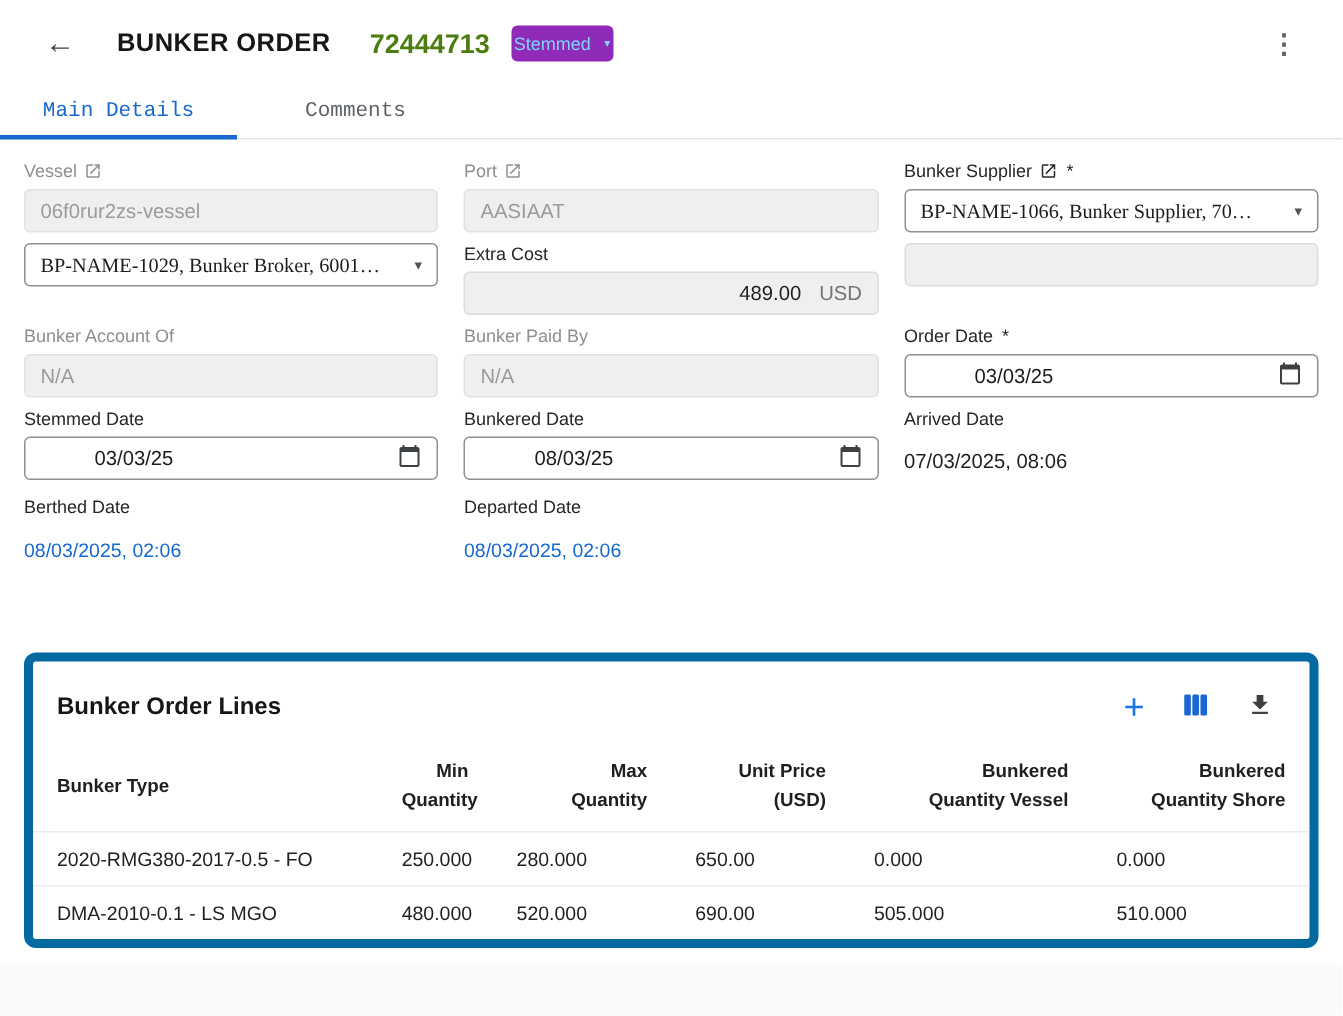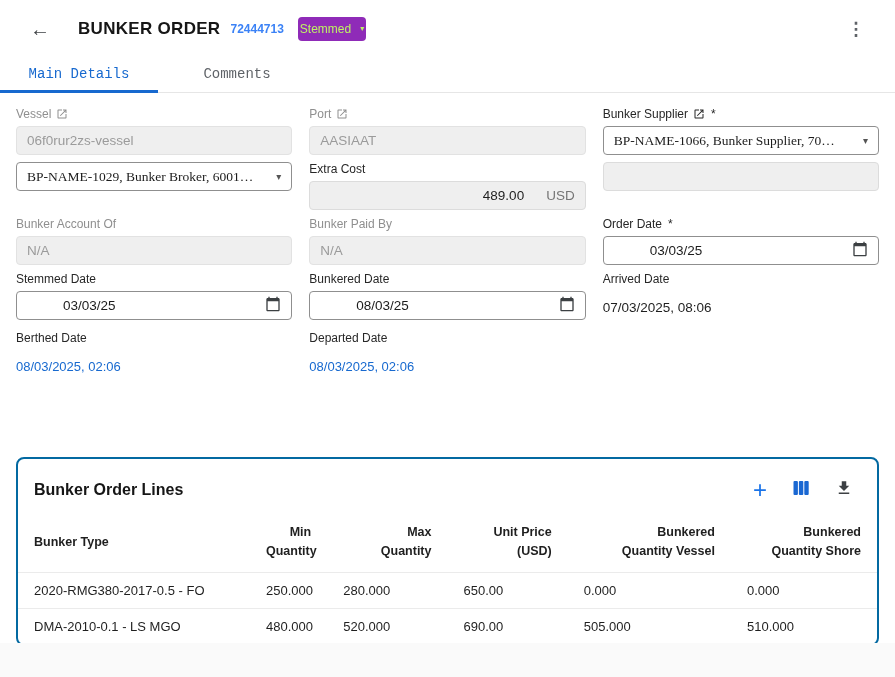--- a/index.html
+++ b/index.html
@@ -6,23 +6,23 @@
   html, body { background: #fff; }
   body {
     width: 895px; height: 677px; position: relative; overflow: hidden;
     font-family: "Liberation Sans", sans-serif; color: #1f1f1f;
   }
 
   
   .header { display: flex; align-items: center; height: 58px; padding: 0 30px; }
   .back-btn { font-size: 20px; color: #3c4043; cursor: pointer; margin-right: 28px; line-height: 1; }
   .page-title { font-size: 17px; font-weight: 700; letter-spacing: .3px; color: #161616; }
-  .order-no { font-size: 12px; color: #3b82f6; font-weight: 600; margin-left: 10px; }
+  .order-no { font-size: 18px; color: #4d7c0f; font-weight: 600; margin-left: 26px; }
   .badge {
-    display: inline-flex; align-items: center; gap: 9px; background: #8f2bb8; color: #bef264;
+    display: inline-flex; align-items: center; gap: 9px; background: #8f2bb8; color: #7dd3fc;
     border-radius: 4px; padding: 5px 2px; font-size: 12px; margin-left: 14px; cursor: pointer;
   }
   .badge .caret { font-size: 8px; line-height: 1; }
   .more-btn { margin-left: auto; font-size: 18px; font-weight: 700; color: #5f6368; cursor: pointer; }
 
   
   .tabs { display: flex; border-bottom: 1px solid #e6e6e6; height: 35px; }
   .tab { width: 158px; text-align: center; font-size: 14px; color: #5f6368; padding-top: 8px; position: relative; cursor: pointer; font-family: Liberation Mono, monospace; }
   .tab.active { color: #1769cf; }
   .tab.active::after { content: ""; position: absolute; left: 0; right: 0; bottom: -1px; height: 3px; background: #1769cf; }
@@ -38,28 +38,28 @@
     height: 29px; border-radius: 4px; display: flex; align-items: center;
     padding: 0 10px; font-size: 13.5px; background: #fff;
   }
   .control.disabled { background: #efefef; border: 1px solid #e2e2e2; color: #9b9b9b; }
   .control.select { border: 1px solid #8f8f8f; color: #1c1c1c; justify-content: space-between; cursor: pointer; }
   .control.select .val { white-space: nowrap; overflow: hidden; text-overflow: ellipsis; font-family: Liberation Serif, serif; }
   .control.select .caret { color: #555; font-size: 10px; margin-left: 8px; flex-shrink: 0; }
   .control.date { border: 1px solid #8f8f8f; color: #1c1c1c; justify-content: space-between; cursor: text; padding-left: 46px; }
   .control.date svg { flex-shrink: 0; }
   .control.filled { background: #efefef; border: 1px solid #dcdcdc; }
-  .control.money { justify-content: flex-end; gap: 22px; }
+  .control.money { justify-content: flex-end; gap: 12px; }
   .control.money .val { color: #1f1f1f; }
   .control.money .suffix { color: #757575; }
   .text-value { height: 33px; display: flex; align-items: center; font-size: 13.5px; color: #1f1f1f; }
   .text-value.link { color: #1769cf; font-size: 13px; cursor: pointer; }
 
   
-  .card { margin: 74px 16px 0; border: 2px solid #0369a1; border-radius: 8px; overflow: hidden; }
+  .card { margin: 52px 16px 0; border: 6px solid #0369a1; border-radius: 8px; overflow: hidden; }
   .card-header { display: flex; align-items: center; padding: 19px 24px 13px 16px; }
   .card-title { font-size: 16px; font-weight: 700; color: #161616; }
   .card-actions { margin-left: auto; display: flex; align-items: center; gap: 25px; }
   .plus-btn { color: #1a73e8; font-size: 24px; line-height: 1; cursor: pointer; }
   .icon-btn { cursor: pointer; display: flex; align-items: center; }
 
   table { width: 100%; border-collapse: collapse; table-layout: fixed; }
   col.c1 { width: 27%; } col.c2 { width: 9%; } col.c3 { width: 14%; }
   col.c4 { width: 14%; } col.c5 { width: 19%; } col.c6 { width: 17%; }
   th { font-size: 12.5px; font-weight: 700; color: #1f1f1f; text-align: right; padding: 8px 16px 10px; vertical-align: middle; }

